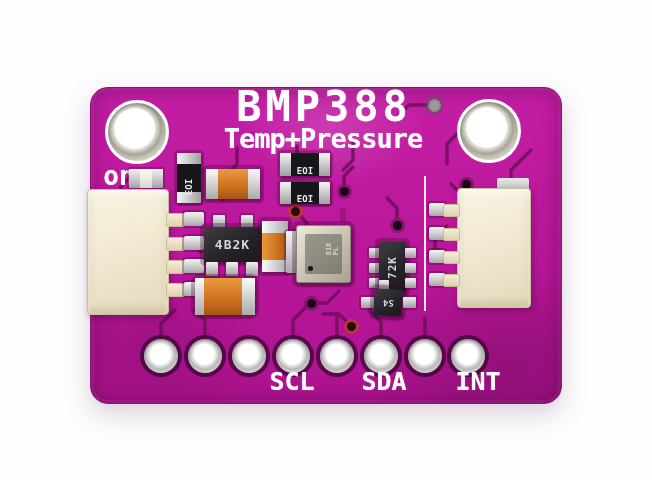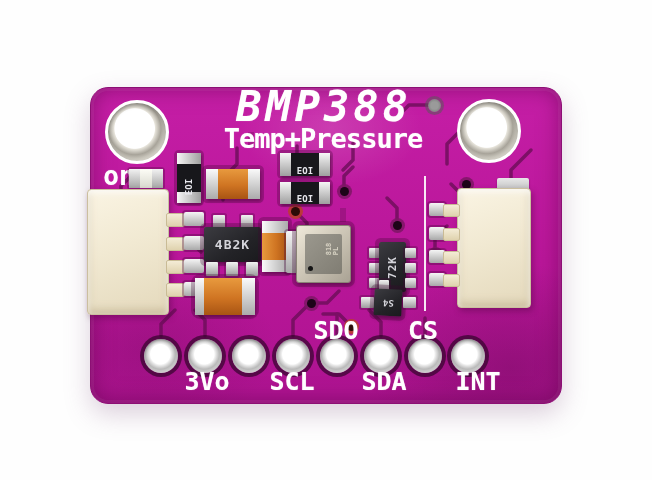--- a/index.html
+++ b/index.html
@@ -13,21 +13,21 @@
       radial-gradient(220px 150px at 420px 280px, rgba(70,4,56,.28), transparent 70%),
       radial-gradient(180px 120px at 60px 260px, rgba(70,4,56,.18), transparent 70%),
       linear-gradient(180deg,#c51ea6 0%,#b91699 55%,#ad1390 100%);
     border:1px solid #8c0f74;
     box-shadow: inset 0 0 0 3px rgba(255,255,255,.05), inset 0 0 22px rgba(88,4,70,.55),
                 0 10px 26px rgba(140,100,140,.30);}
   .traces{position:absolute;left:0;top:0;pointer-events:none;}
   
   .silk{position:absolute;color:#ffffff;font-weight:bold;text-align:center;
         text-shadow:0 0 1px rgba(255,255,255,.5);}
-  .title{font-size:42px;letter-spacing:4px;line-height:42px;font-style:italic;}
+  .title{font-size:42px;letter-spacing:4px;line-height:42px;}
   .subtitle{font-size:27px;letter-spacing:-1px;line-height:27px;}
   .onlabel{font-size:26px;line-height:24px;}
   .pinlabel{font-size:25px;line-height:25px;width:90px;}
   
   .mhole{position:absolute;width:58px;height:58px;border-radius:50%;border:3px solid #ffffff;
     background:radial-gradient(circle at 46% 44%, #ffffff 0 44%, #e6e3da 46%, #a8a49a 58%, #d9d6cc 72%, #8d897f 88%, #b9b5aa 100%);
     box-shadow:inset 0 2px 4px rgba(0,0,0,.25);}
   
   .pinhole{position:absolute;width:34px;height:34px;border-radius:50%;
     background:radial-gradient(circle at 48% 45%, #ffffff 0 38%, #efefef 42%, #b9b9b9 58%, #dcdcdc 74%, #8f8f8f 100%);
@@ -247,22 +247,19 @@
 
     <div class="pinhole" style="left:53px;top:251px;"></div>
     <div class="pinhole" style="left:97px;top:251px;"></div>
     <div class="pinhole" style="left:141px;top:251px;"></div>
     <div class="pinhole" style="left:185px;top:251px;"></div>
     <div class="pinhole" style="left:229px;top:251px;"></div>
     <div class="pinhole" style="left:273px;top:251px;"></div>
     <div class="pinhole" style="left:317px;top:251px;"></div>
     <div class="pinhole" style="left:360px;top:251px;"></div>
 
-    <div class="silk pinlabel" style="left:200px;top:230px;">SDO</div>
-    <div class="silk pinlabel" style="left:287px;top:230px;">CS</div>
-
-    <div class="silk pinlabel" style="left:71px;top:281px;">3Vo</div>
+
     <div class="silk pinlabel" style="left:156px;top:281px;">SCL</div>
     <div class="silk pinlabel" style="left:248px;top:281px;">SDA</div>
     <div class="silk pinlabel" style="left:342px;top:281px;">INT</div>
 
   </div>
 </div>
 
 </body></html>

